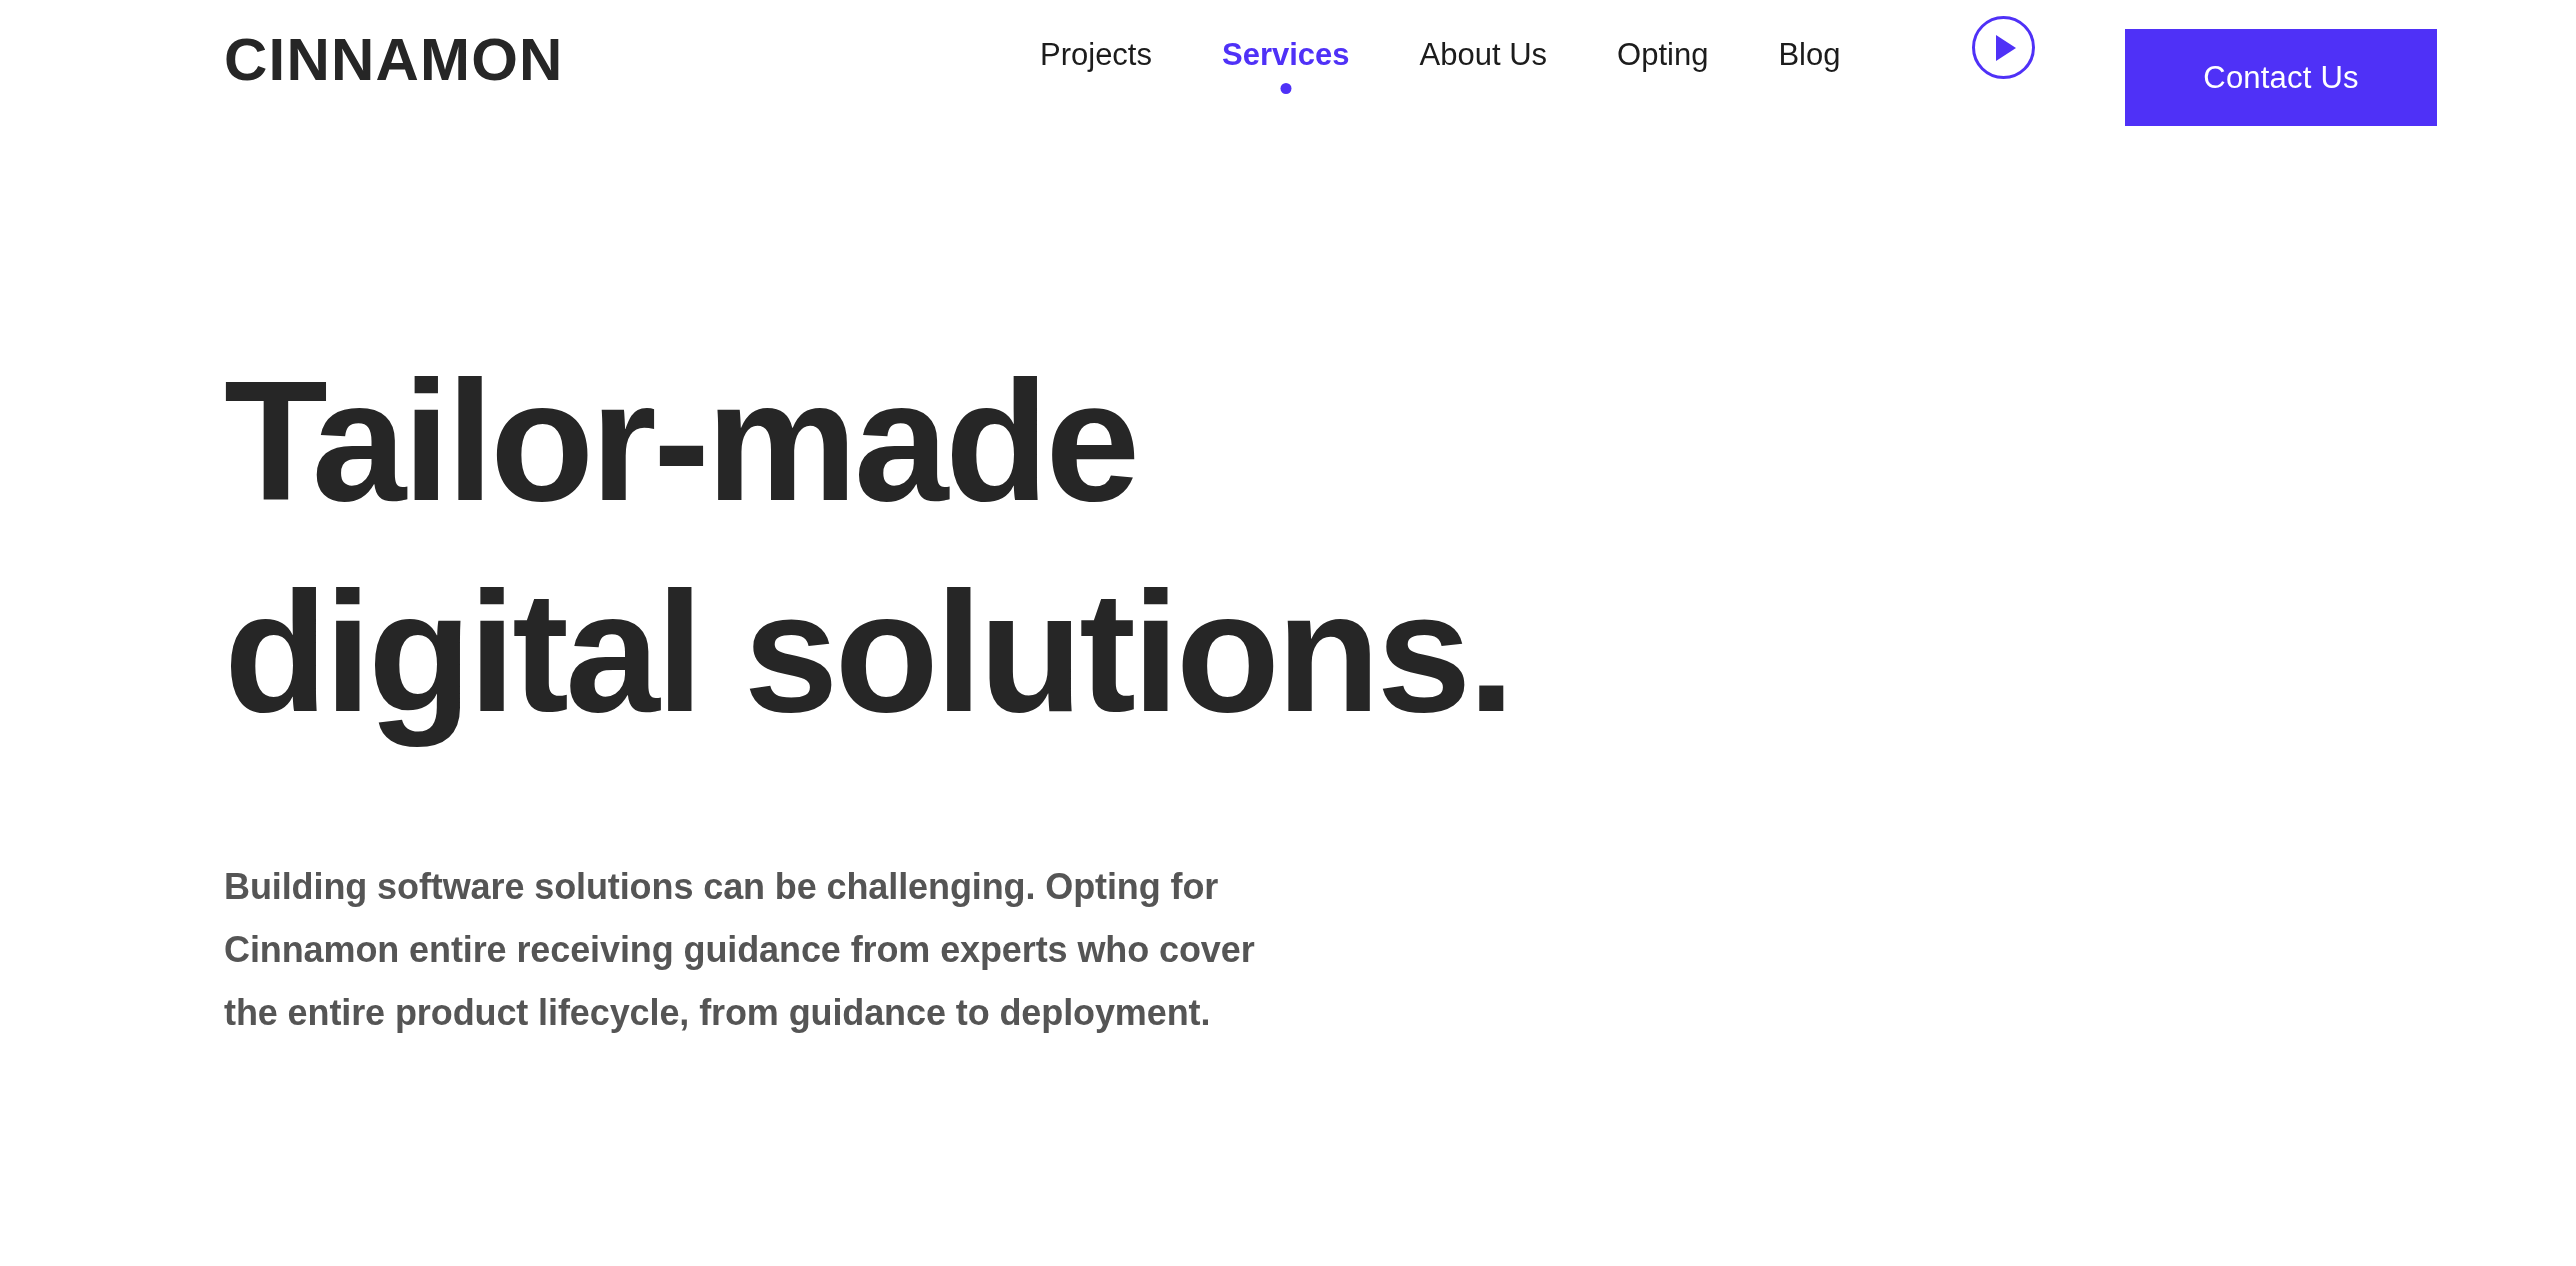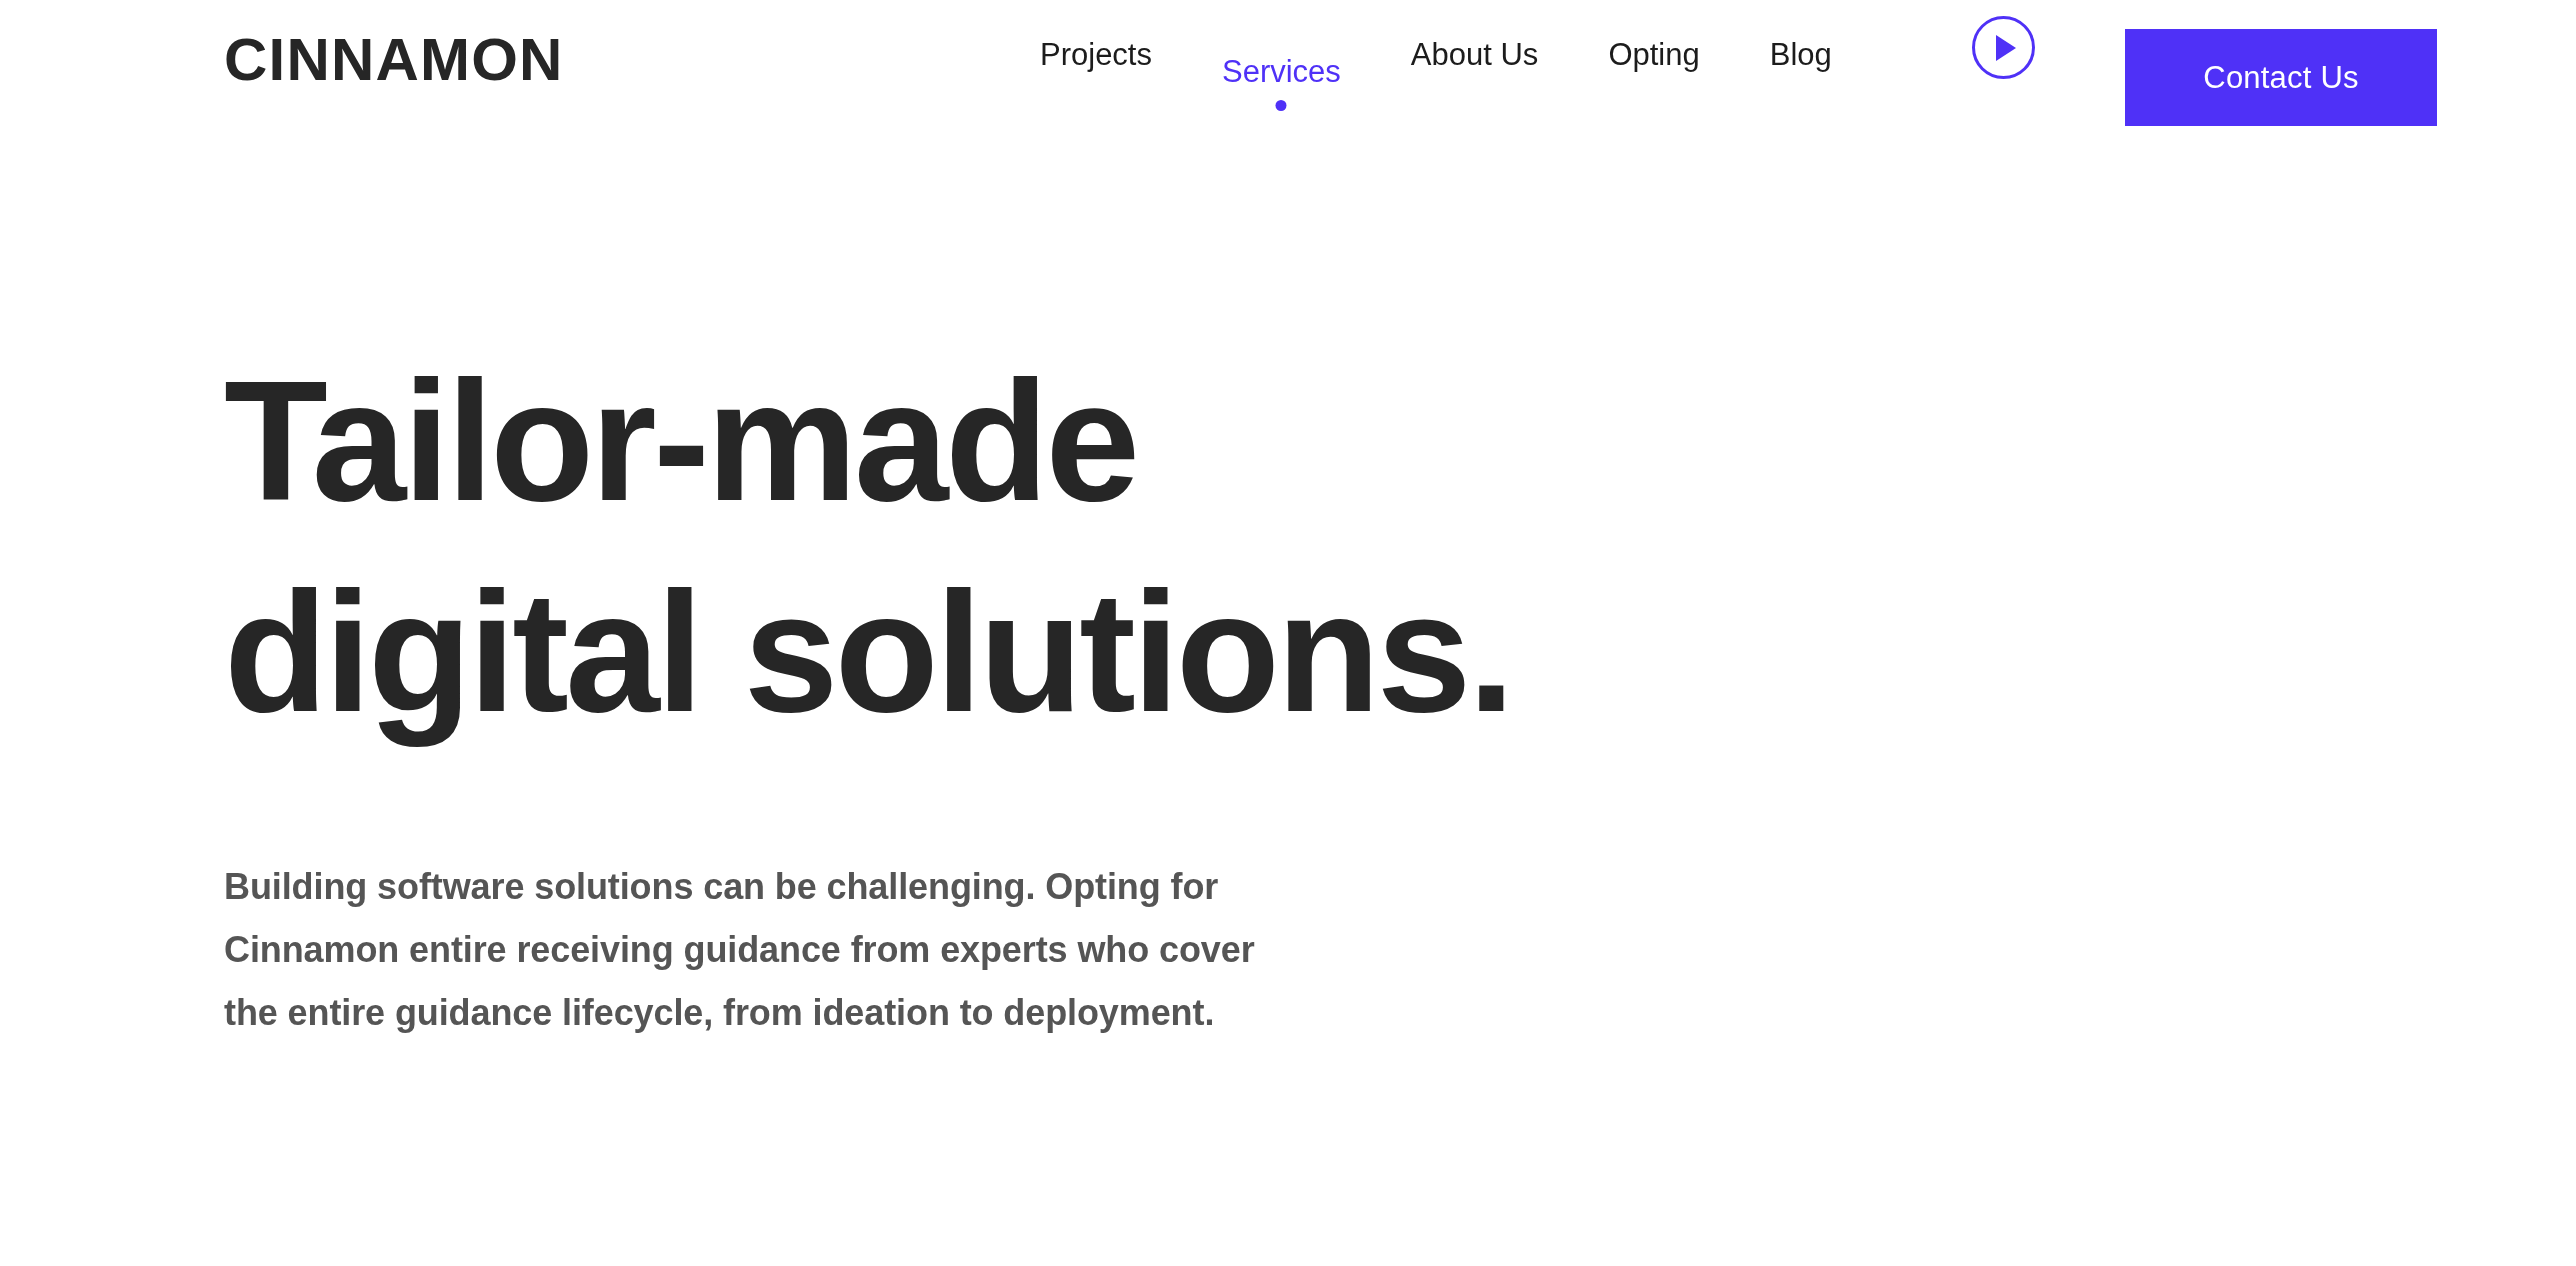--- a/index.html
+++ b/index.html
@@ -64,22 +64,21 @@
     color: #1c1c1c;
     line-height: 1.2;
     white-space: nowrap;
     text-decoration: none;
     padding: 0 33px;
     cursor: pointer;
   }
 
   .nav-item.active {
     color: #4f31f7;
-    font-weight: 400;
-    margin-top: 17px;
+    font-weight: 700;
   }
 
   .nav-dot {
     position: absolute;
     left: 50%;
     transform: translateX(-50%);
     top: 47px;
     width: 11px;
     height: 11px;
     border-radius: 50%;
@@ -207,19 +206,19 @@
   <section class="hero">
 
     <h1 class="hero-title">
       <span class="hero-title-line">Tailor-made</span>
       <span class="hero-title-line">digital solutions.</span>
     </h1>
 
     <p class="hero-paragraph">
       <span class="hero-paragraph-line">Building software solutions can be challenging. Opting for</span>
       <span class="hero-paragraph-line">Cinnamon entire receiving guidance from experts who cover</span>
-      <span class="hero-paragraph-line">the entire guidance lifecycle, from ideation to deployment.</span>
+      <span class="hero-paragraph-line">the entire product lifecycle, from guidance to deployment.</span>
     </p>
 
   </section>
 
 </div>
 
 
 </body></html>

